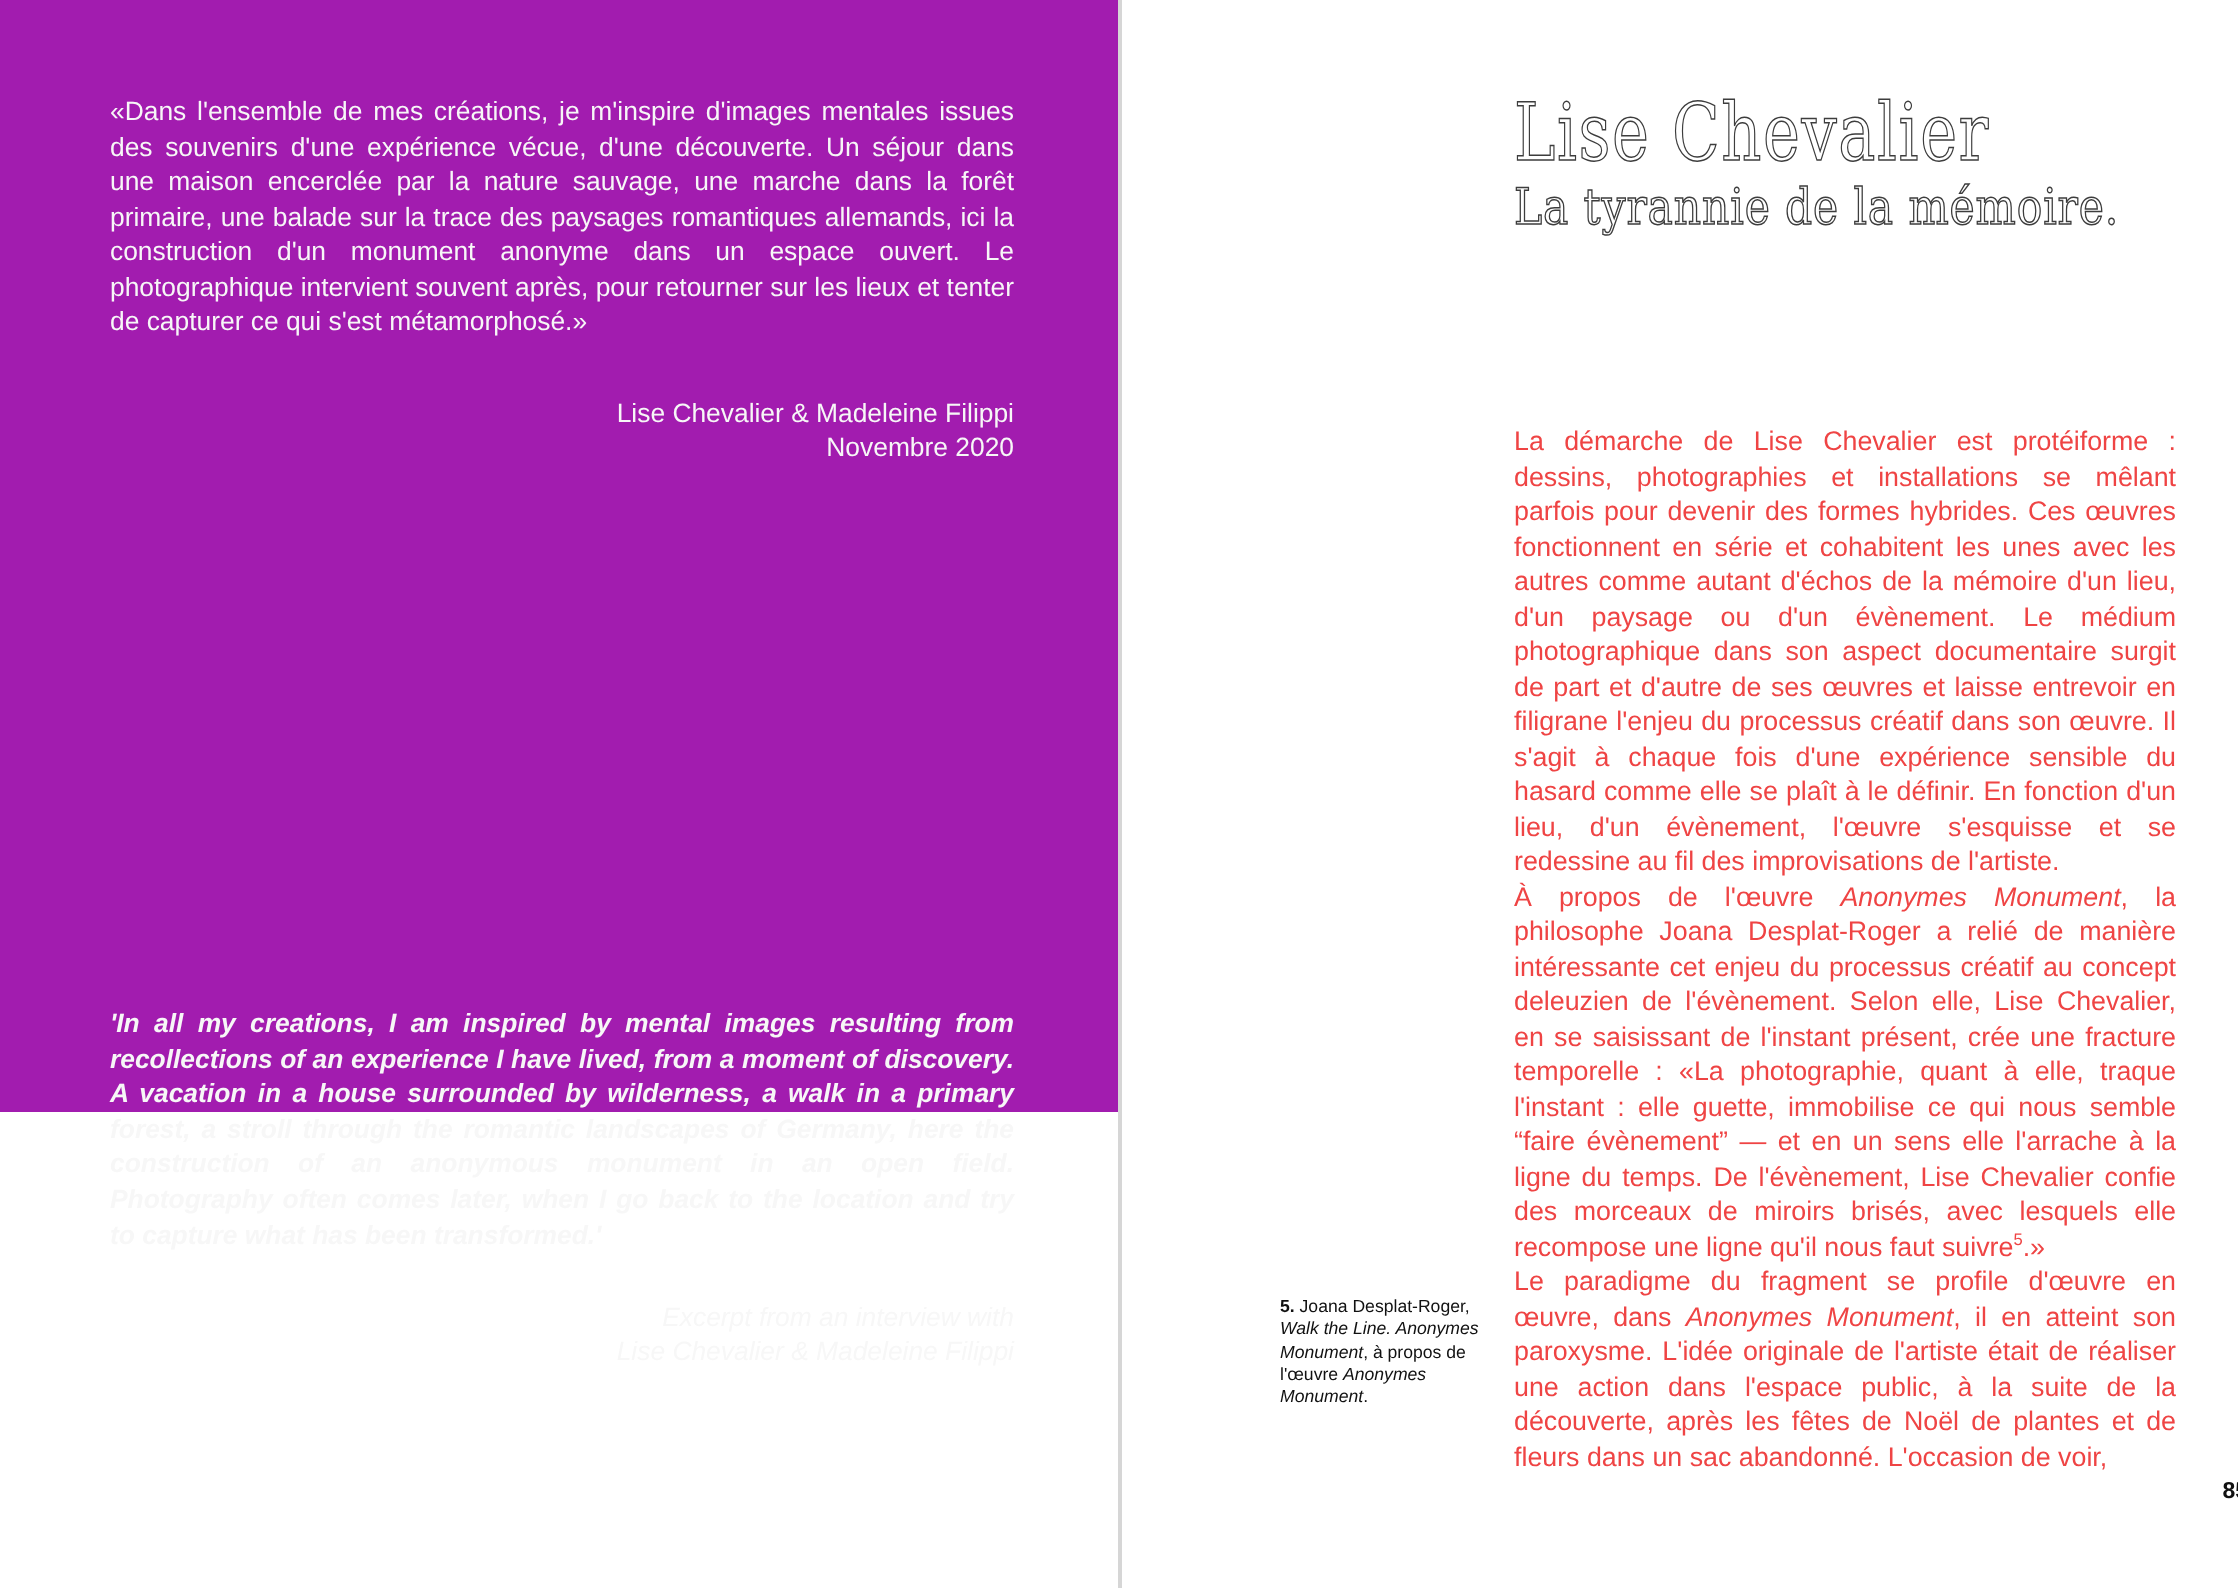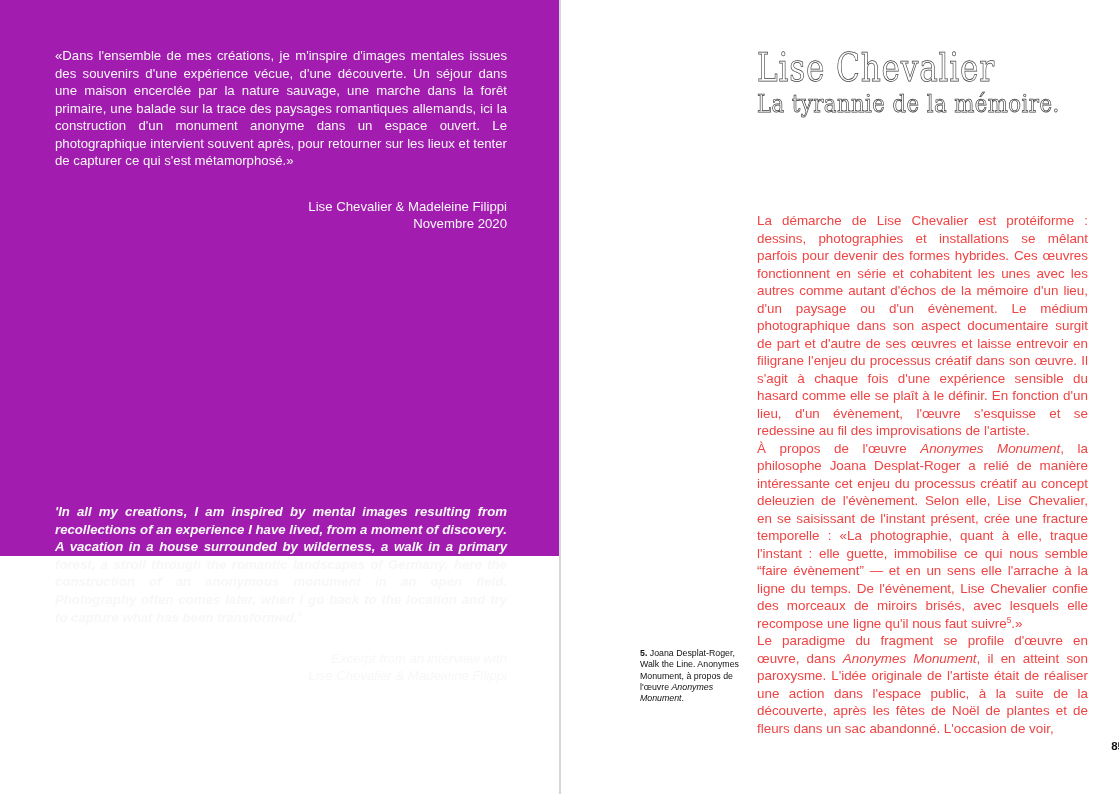--- a/index.html
+++ b/index.html
@@ -108,17 +108,17 @@
   <div class="gutter"></div>
 
   <div class="page-right">
     <h1 class="title">Lise Chevalier</h1>
     <h2 class="subtitle">La tyrannie de la mémoire.</h2>
     <div class="body-col" lang="fr">
         <p class="body-par"><span>La démarche de Lise Chevalier est protéiforme : dessins, photographies et installations se mêlant parfois pour devenir des formes hybrides. Ces œuvres fonctionnent en série et cohabitent les unes avec les autres comme autant d'échos de la mémoire d'un lieu, d'un paysage ou d'un évènement. Le médium photographique dans son aspect documentaire surgit de part et d'autre de ses œuvres et laisse entrevoir en filigrane l'enjeu du processus créatif dans son œuvre. Il s'agit à chaque fois d'une expérience sensible du hasard comme elle se plaît à le définir. En fonction d'un lieu, d'un évènement, l'œuvre s'esquisse et se redessine au fil des improvisations de l'artiste.</span></p>
         <p class="body-par"><span>À propos de l'œuvre </span><span style="font-style: italic;">Anonymes Monument</span><span>, la philosophe Joana Desplat-Roger a relié de manière intéressante cet enjeu du processus créatif au concept deleuzien de l'évènement. Selon elle, Lise Chevalier, en se saisissant de l'instant présent, crée une fracture temporelle : «La photographie, quant à elle, traque l'instant : elle guette, immobilise ce qui nous semble “faire évènement” — et en un sens elle l'arrache à la ligne du temps. De l'évènement, Lise Chevalier confie des morceaux de miroirs brisés, avec lesquels elle recompose une ligne qu'il nous faut suivre</span><sup>5</sup><span>.»</span></p>
         <p class="body-par"><span>Le paradigme du fragment se profile d'œuvre en œuvre, dans </span><span style="font-style: italic;">Anonymes Monument</span><span>, il en atteint son paroxysme. L'idée originale de l'artiste était de réaliser une action dans l'espace public, à la suite de la découverte, après les fêtes de Noël de plantes et de fleurs dans un sac abandonné. L'occasion de voir,</span></p>
       </div>
-    <div class="sidenote"><span style="font-weight: bold;">5.</span><span> Joana Desplat-Roger, </span><span style="">Walk the Line. Anonymes Monument</span><span>, à propos de l'œuvre </span><span style="font-style: italic;">Anonymes Monument</span><span>.</span></div>
+    <div class="sidenote"><span style="font-weight: bold;">5.</span><span> Joana Desplat-Roger, </span><span style="font-style: italic;">Walk the Line. Anonymes Monument</span><span>, à propos de l'œuvre </span><span style="font-style: italic;">Anonymes Monument</span><span>.</span></div>
     <div class="page-number">85</div>
   </div>
 
 </div>
 
 </body></html>

